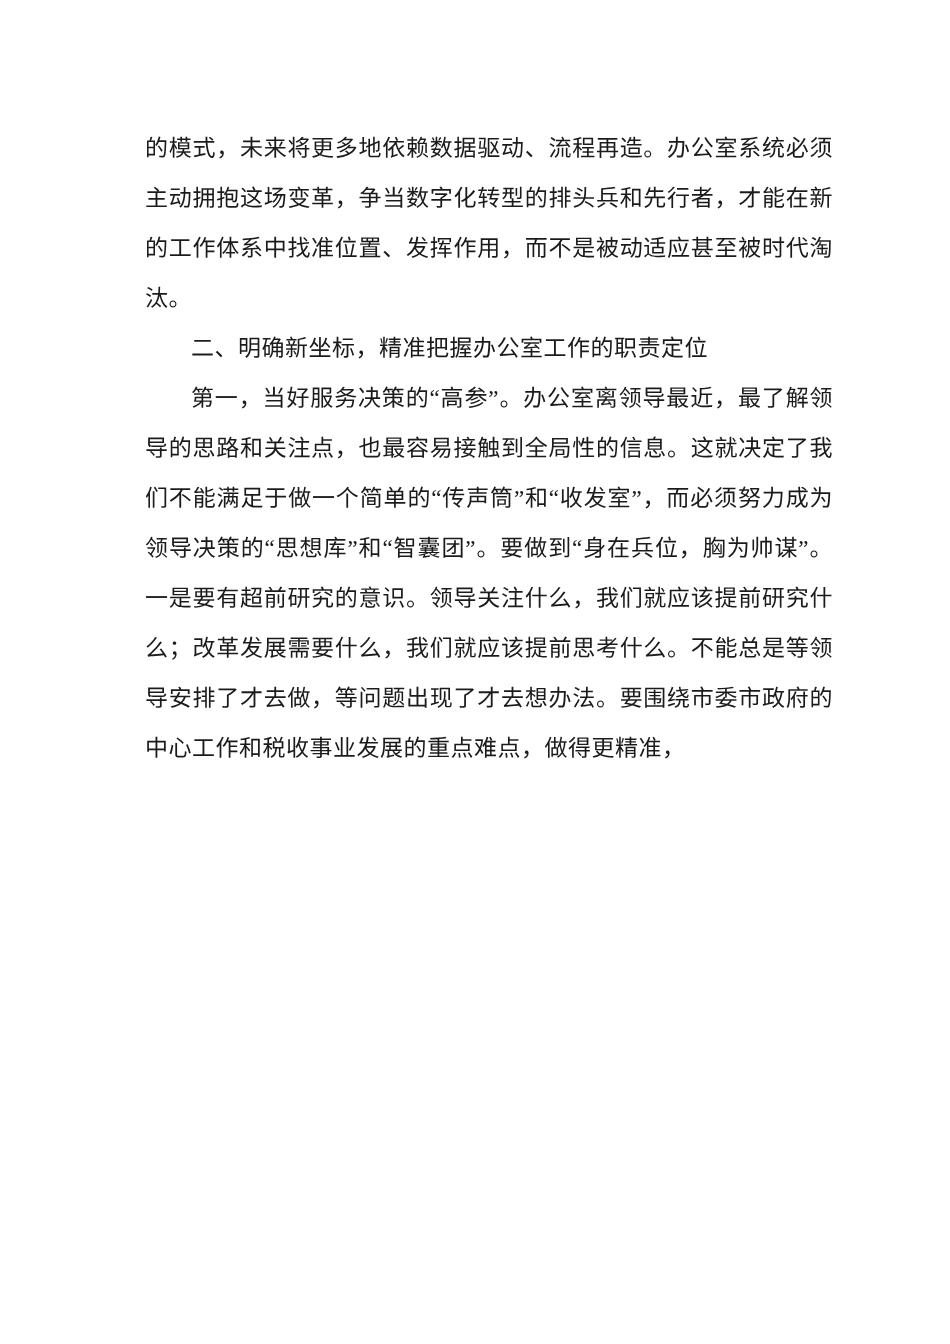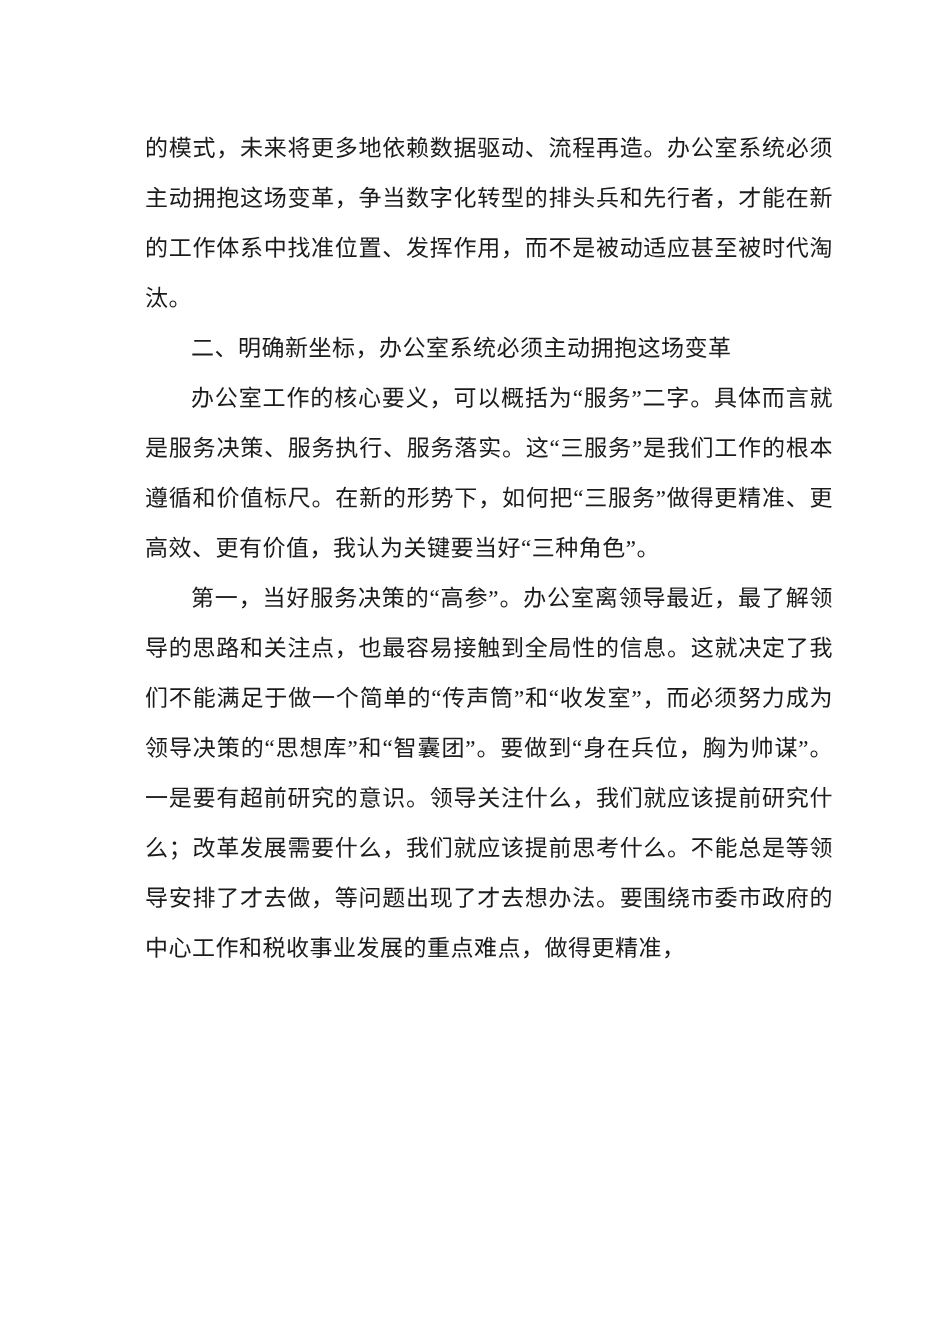--- a/index.html
+++ b/index.html
@@ -41,17 +41,16 @@
   .para.heading {
     font-weight: normal;
   }
 </style>
 </head>
 <body>
 
 <div class="doc-page">
   <div class="doc-content">
     <p class="para no-indent">的模式，未来将更多地依赖数据驱动、流程再造。办公室系统必须主动拥抱这场变革，争当数字化转型的排头兵和先行者，才能在新的工作体系中找准位置、发挥作用，而不是被动适应甚至被时代淘汰。</p>
-    <p class="para heading">二、明确新坐标，办公室系统必须主动拥抱这场变革</p>
-    <p class="para">办公室工作的核心要义，可以概括为“服务”二字。具体而言就是服务决策、服务执行、服务落实。这“三服务”是我们工作的根本遵循和价值标尺。在新的形势下，如何把“三服务”做得更精准、更高效、更有价值，我认为关键要当好“三种角色”。</p>
+    <p class="para heading">二、明确新坐标，精准把握办公室工作的职责定位</p>
     <p class="para">第一，当好服务决策的“高参”。办公室离领导最近，最了解领导的思路和关注点，也最容易接触到全局性的信息。这就决定了我们不能满足于做一个简单的“传声筒”和“收发室”，而必须努力成为领导决策的“思想库”和“智囊团”。要做到“身在兵位，胸为帅谋”。一是要有超前研究的意识。领导关注什么，我们就应该提前研究什么；改革发展需要什么，我们就应该提前思考什么。不能总是等领导安排了才去做，等问题出现了才去想办法。要围绕市委市政府的中心工作和税收事业发展的重点难点，做得更精准，</p>
   </div>
 </div>
 
 </body></html>

